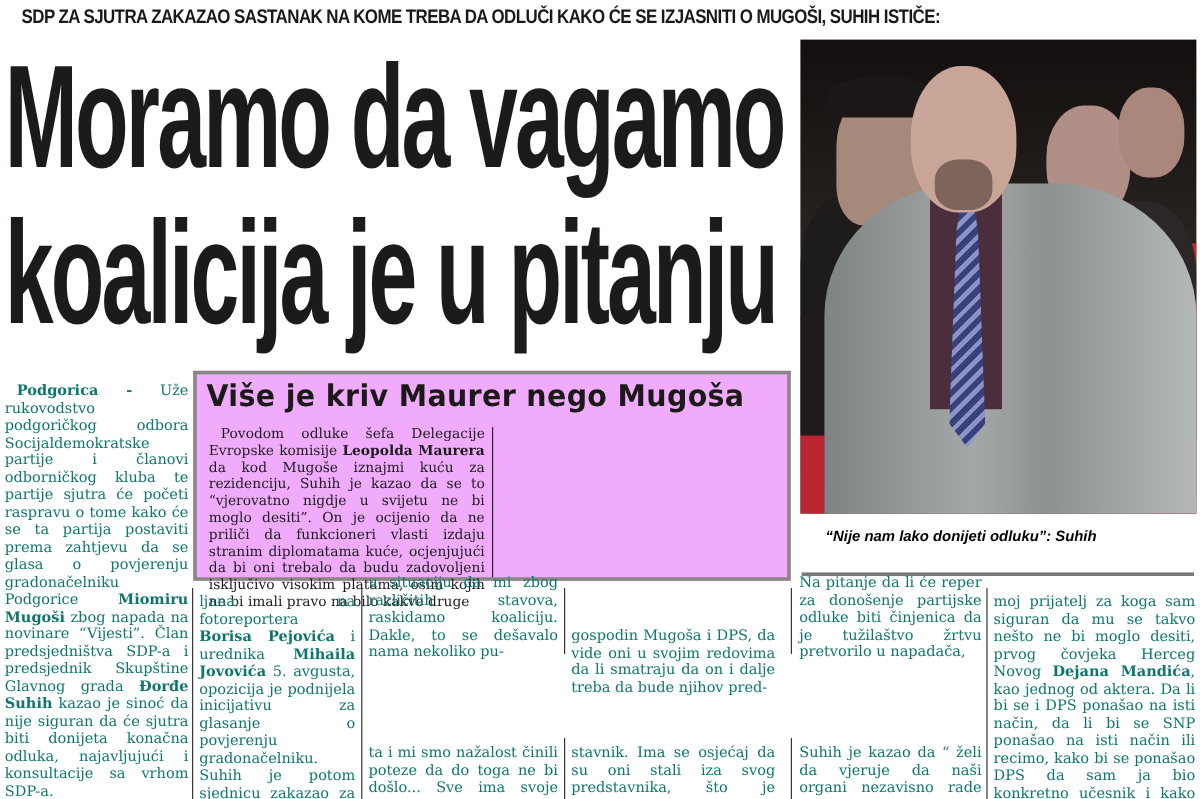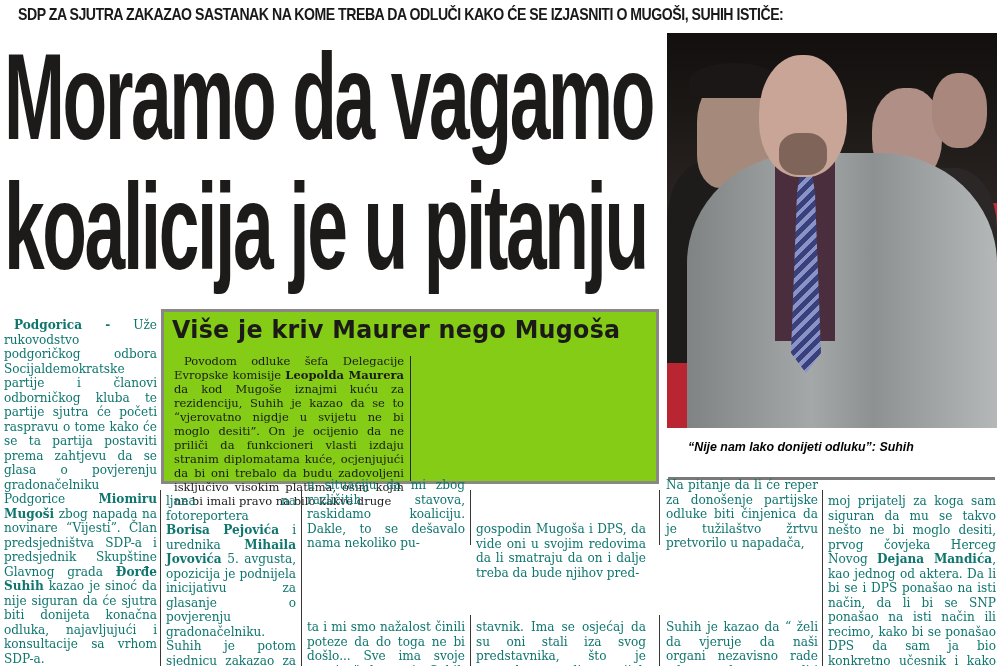--- a/index.html
+++ b/index.html
@@ -37,21 +37,21 @@
                font-weight:bold; font-style:italic; font-size:12.4px; color:#000000; }
     .caption-rule { position:absolute; left:668px; top:477px; width:327px; height:3px; background:#7a7878; }
 
     .col { position:absolute; font-size:12.1px; line-height:14.5px; text-align:justify; color:#0f766e; }
     .col p { margin:0; }
     .col p.ind { text-indent:10px; }
     .col b { font-weight:bold; }
     .c1 { left:4px; top:318px; width:153px; }
     .vrule { position:absolute; width:1px; background:#3a3636; }
 
-    .box { position:absolute; left:161px; top:309px; width:498px; height:175px; background:#84cc16;
+    .box { position:absolute; left:161px; top:309px; width:498px; height:175px; background:#f0abfc;
            border:3px solid #8b8786; box-sizing:border-box; }
     .box-title { position:absolute; left:8px; top:3px; font-family:"DejaVu Sans", sans-serif; font-weight:bold;
                  font-size:25px; letter-spacing:0.3px; color:#1c1919; white-space:nowrap; transform:scaleX(0.95); transform-origin:left top; }
     .box-c1 { position:absolute; left:10px; top:42px; width:230px; font-size:11.5px; line-height:14px; text-align:justify; }
     .box-c2 { position:absolute; left:254px; top:42px; width:232px; font-size:11.5px; line-height:14px; text-align:justify; }
     .box-rule { position:absolute; left:246px; top:44px; width:1px; height:125px; background:#2a2626; }
 
     .pull { position:absolute; left:345px; top:560px; width:470px; font-family:"Liberation Sans", sans-serif;
             font-size:19px; line-height:24px; color:#1d1a1a; text-align:center; }
     .pull span.t { text-decoration:underline; text-underline-offset:3px; transform:scaleX(0.86); display:inline-block; white-space:nowrap; }

